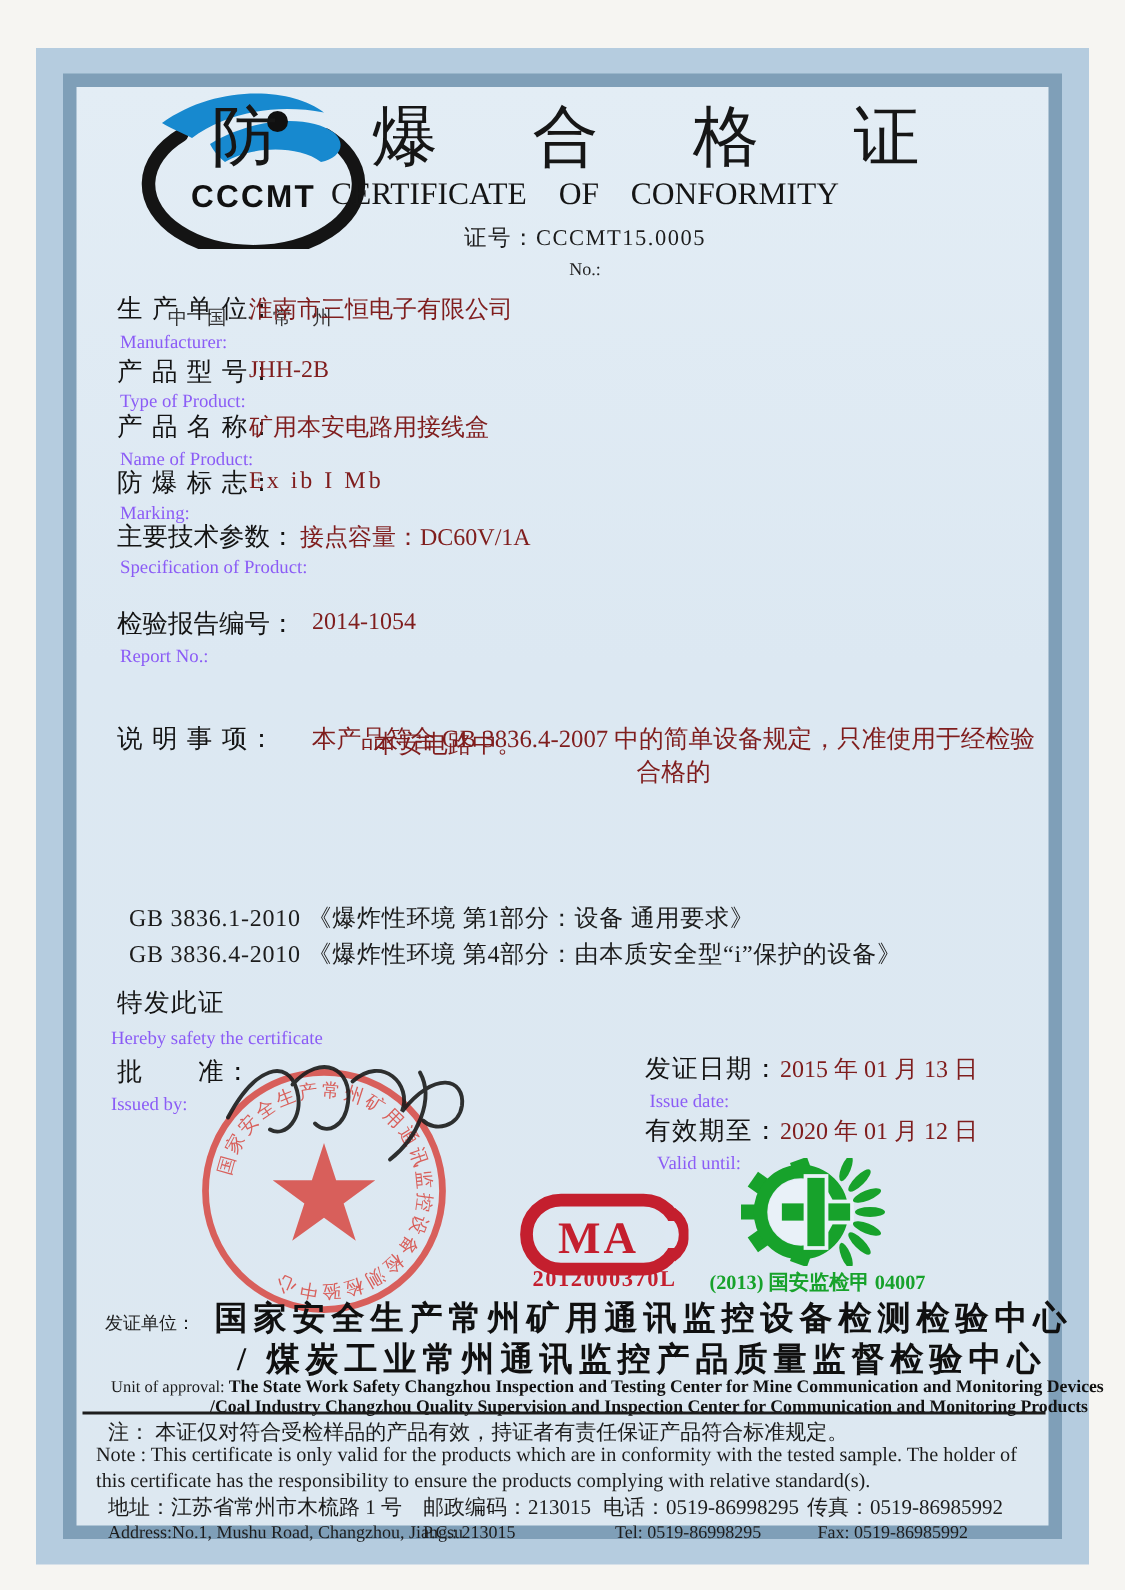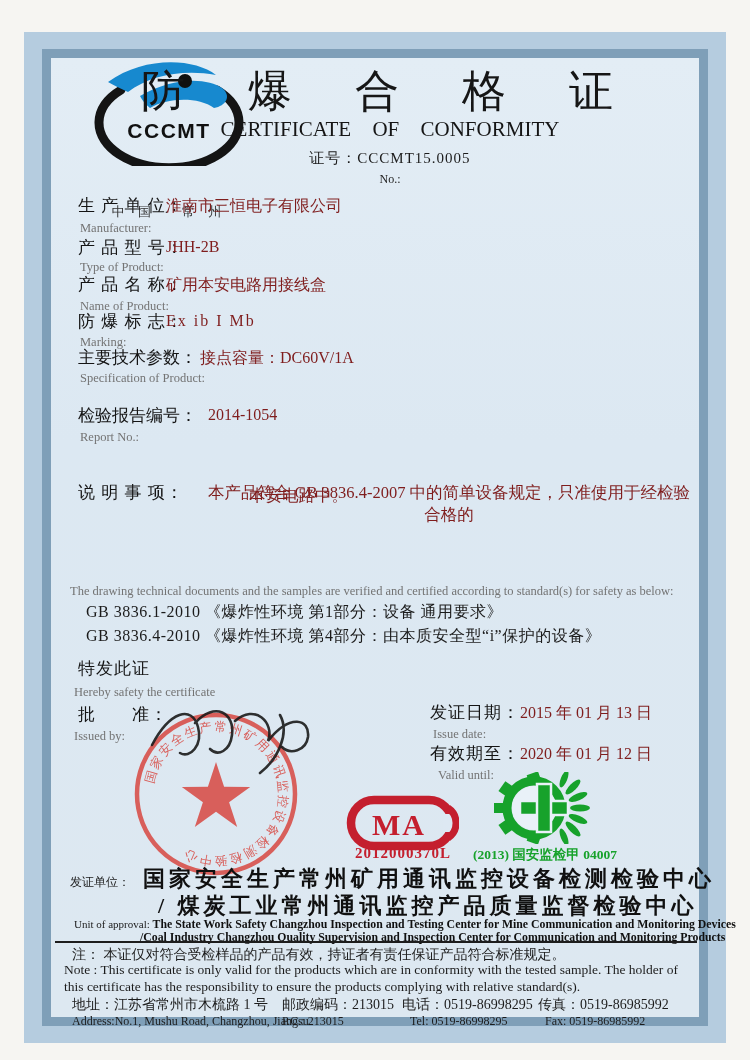--- a/index.html
+++ b/index.html
@@ -10,21 +10,21 @@
   .frame-inner{left:42px;top:49px;width:666px;height:977px;background:#7f9fb8;}
   .content-bg{left:51px;top:58px;width:648px;height:959px;
     background:linear-gradient(180deg,#e3edf5 0%,#dce8f2 40%,#dde8f1 100%);}
   .title-cn{left:140px;top:62px;width:500px;text-align:center;font-size:44px;letter-spacing:26px;color:#161616;}
   .title-en{left:140px;top:117px;width:500px;text-align:center;font-size:21px;word-spacing:16px;color:#151515;}
   .certno{left:140px;top:149px;width:500px;text-align:center;font-size:15px;letter-spacing:1px;}
   .nolabel{left:140px;top:172px;width:500px;text-align:center;font-size:12px;color:#222;}
   .logo-caption{left:86px;top:166px;width:166px;text-align:center;font-size:13px;letter-spacing:5px;color:#333;margin-top:37px;}
   .cnl{font-size:17px;letter-spacing:1px;color:#141414;}
   .val{font-size:16px;color:#7f1d1d;text-align:center;}
-  .sub{font-size:12.5px;color:#737373;}
+  .sub{font-size:12.5px;color:#8b5cf6;}
   .std{font-size:16px;letter-spacing:0.5px;}
   .bigline{font-weight:bold;font-size:22px;letter-spacing:4px;color:#101010;white-space:nowrap;}
   .enbold{font-weight:bold;font-size:11.8px;color:#111;}
   .divider{left:55px;top:941px;width:642px;height:2px;background:#1d1d1d;}
   .small{font-size:14px;}
   .ensmall{font-size:12px;}
   .ma-num{color:#c41f2e;font-size:15px;font-weight:bold;letter-spacing:1px;}
   .green-num{color:#17a22b;font-size:13.5px;font-weight:bold;}
   .stamp-wrap{opacity:0.84;}
 </style>
@@ -73,21 +73,20 @@
   <div class="abs sub" style="left:80px;top:371px;">Specification of Product:</div>
 
   <div class="abs cnl" style="left:78px;top:404px;letter-spacing:0;">检验报告编号：</div>
   <div class="abs val" style="left:208px;top:406px;">2014-1054</div>
   <div class="abs sub" style="left:80px;top:430px;">Report No.:</div>
 
   <div class="abs cnl" style="left:78px;top:481px;">说 明  事 项：</div>
   <div class="abs val" style="left:204px;top:482px;width:490px;font-size:16.5px;">本产品符合 GB 3836.4-2007 中的简单设备规定，只准使用于经检验合格的</div>
   <div class="abs val" style="left:204px;top:485px;font-size:16.5px;margin-left:45px;">本安电路中。</div>
 
-  <div class="abs sub" style="left:70px;top:584px;">The drawing technical documents and the samples are verified and certified according to standard(s) for safety as below:</div>
   <div class="abs std" style="left:86px;top:602px;text-align:center;">GB 3836.1-2010 《爆炸性环境 第1部分：设备 通用要求》</div>
   <div class="abs std" style="left:86px;top:626px;">GB 3836.4-2010 《爆炸性环境 第4部分：由本质安全型“i”保护的设备》</div>
 
   <div class="abs cnl" style="left:78px;top:657px;">特发此证</div>
   <div class="abs sub" style="left:74px;top:685px;">Hereby safety the certificate</div>
 
   <div class="abs cnl" style="left:78px;top:703px;">批　　准：</div>
   <div class="abs sub" style="left:74px;top:729px;">Issued by:</div>
 
   <svg class="abs stamp-wrap" style="left:127px;top:708px;" width="178" height="172" viewBox="0 0 178 172">

